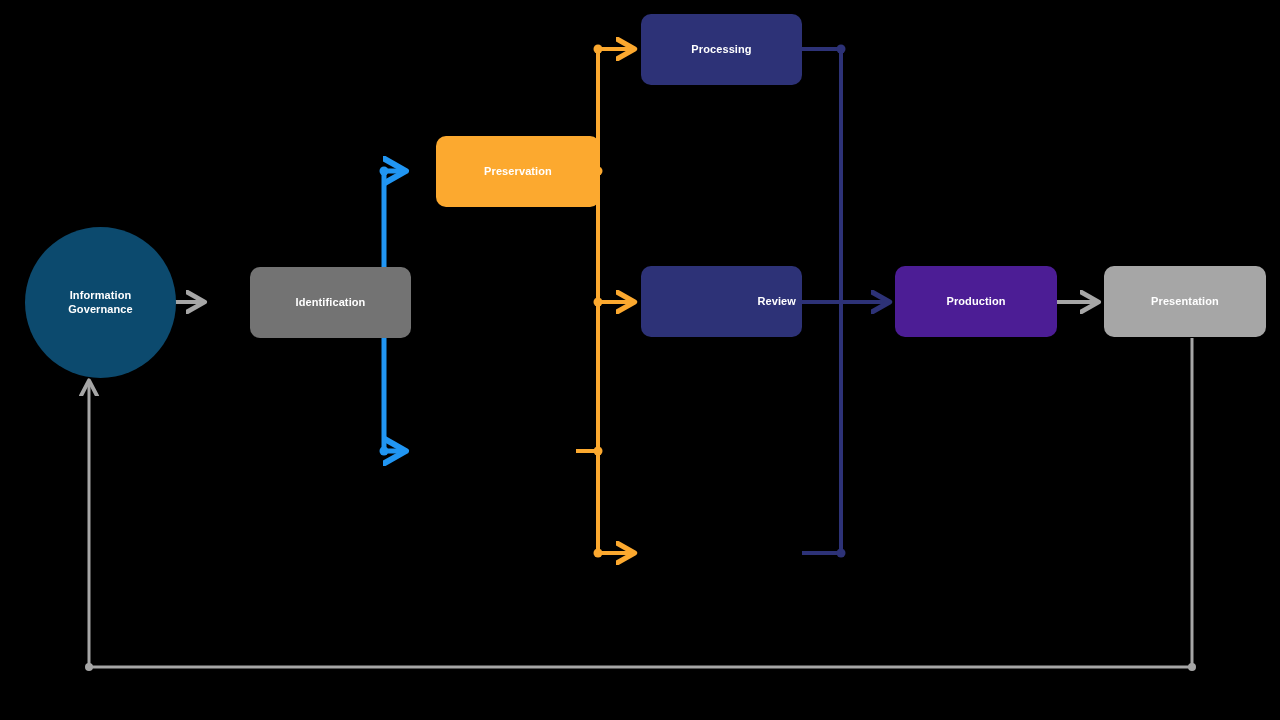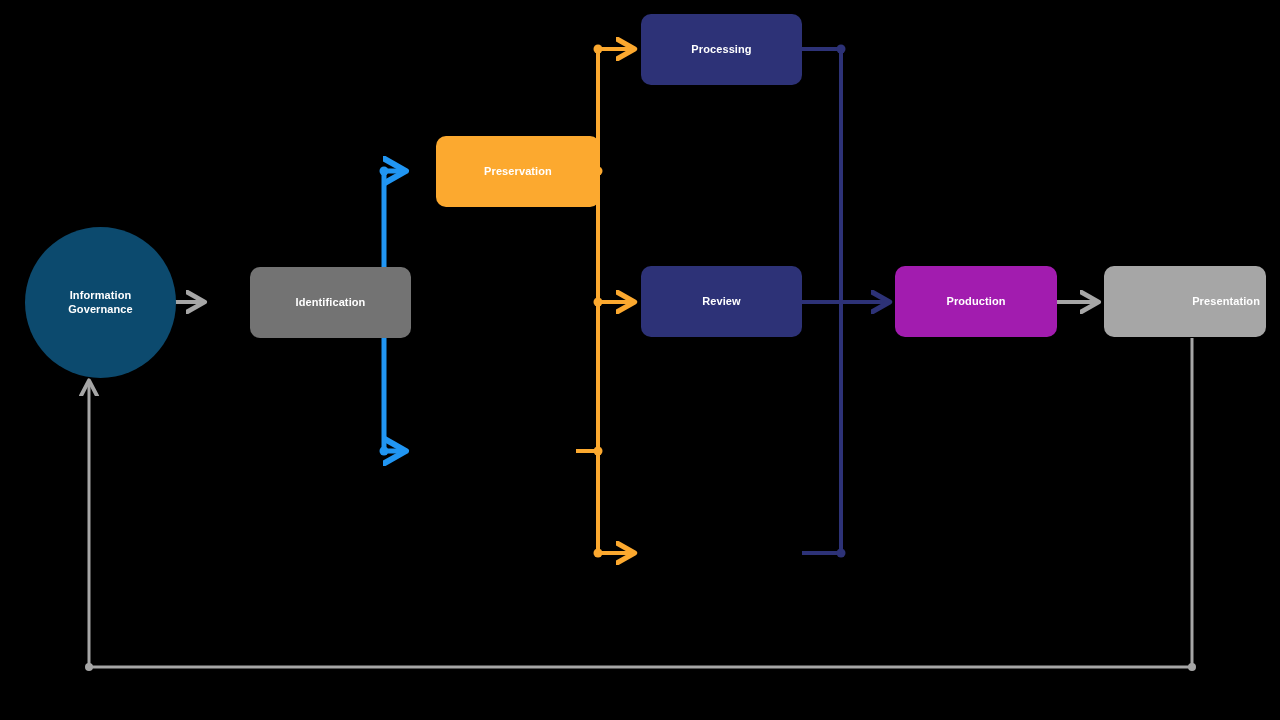--- a/index.html
+++ b/index.html
@@ -134,26 +134,26 @@
 
   <div class="node box" style="left:412px; top:136px; width:164px; height:71px; background:#fca92f;margin-left:24px;">
     <span class="lbl">Preservation</span>
   </div>
 
 
   <div class="node box" style="left:641px; top:14px; width:161px; height:71px; background:#2d3277;">
     <span class="lbl">Processing</span>
   </div>
 
-  <div class="node box" style="left:641px; top:266px; width:161px; height:71px; background:#2d3277;">
+  <div class="node box" style="left:641px; top:266px; width:161px; height:71px; background:#2d3277;justify-content:flex-end;">
     <span class="lbl">Review</span>
   </div>
 
 
-  <div class="node box" style="left:895px; top:266px; width:162px; height:71px; background:#a21caf;">
+  <div class="node box" style="left:895px; top:266px; width:162px; height:71px; background:#4c1d95;">
     <span class="lbl">Production</span>
   </div>
 
-  <div class="node box" style="left:1104px; top:266px; width:162px; height:71px; background:#a6a6a6;justify-content:flex-end;">
+  <div class="node box" style="left:1104px; top:266px; width:162px; height:71px; background:#a6a6a6;">
     <span class="lbl">Presentation</span>
   </div>
 
 </div>
 
 </body></html>

